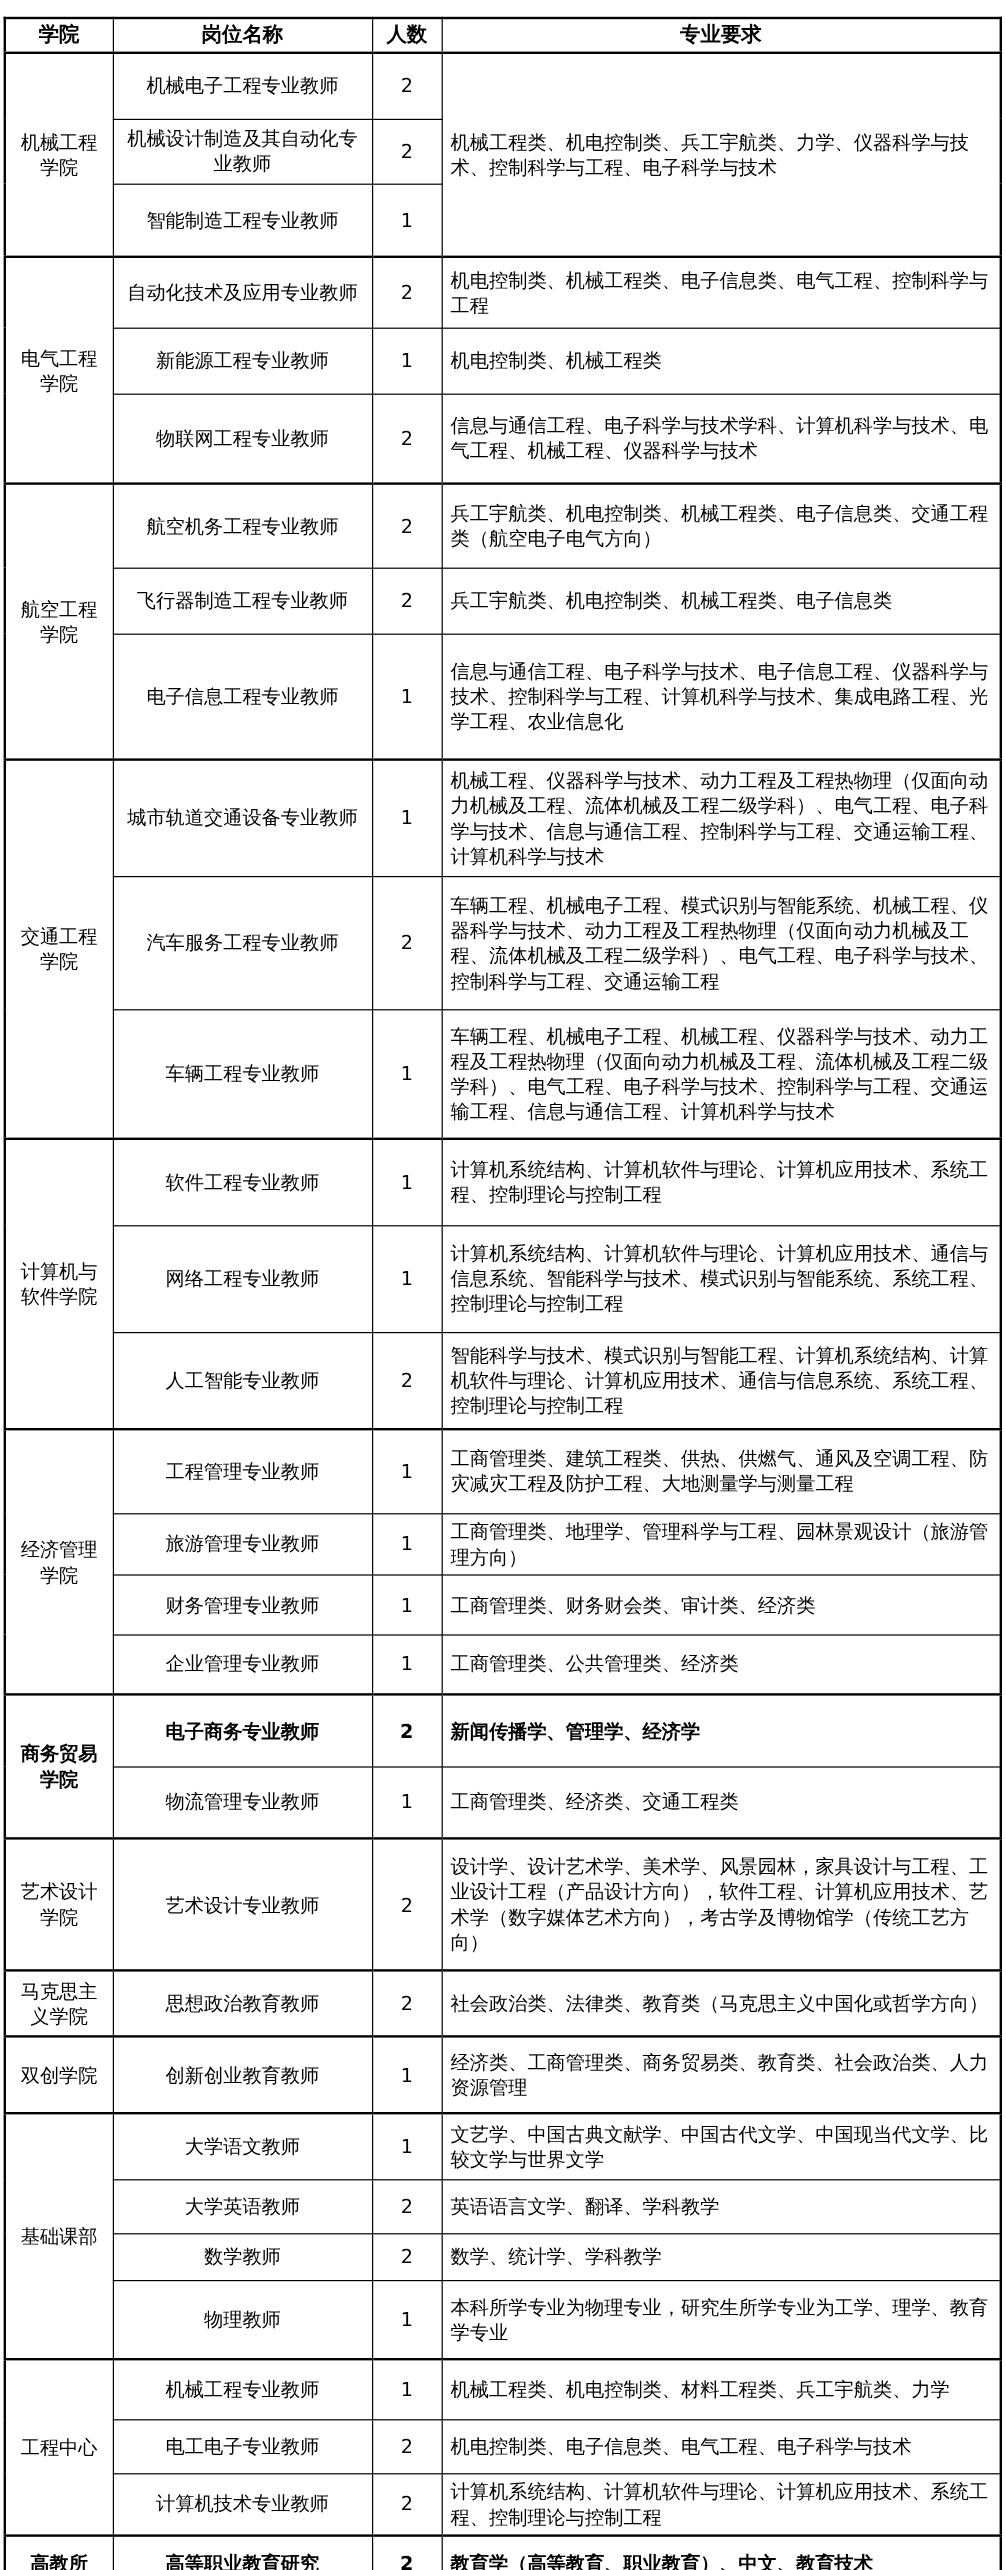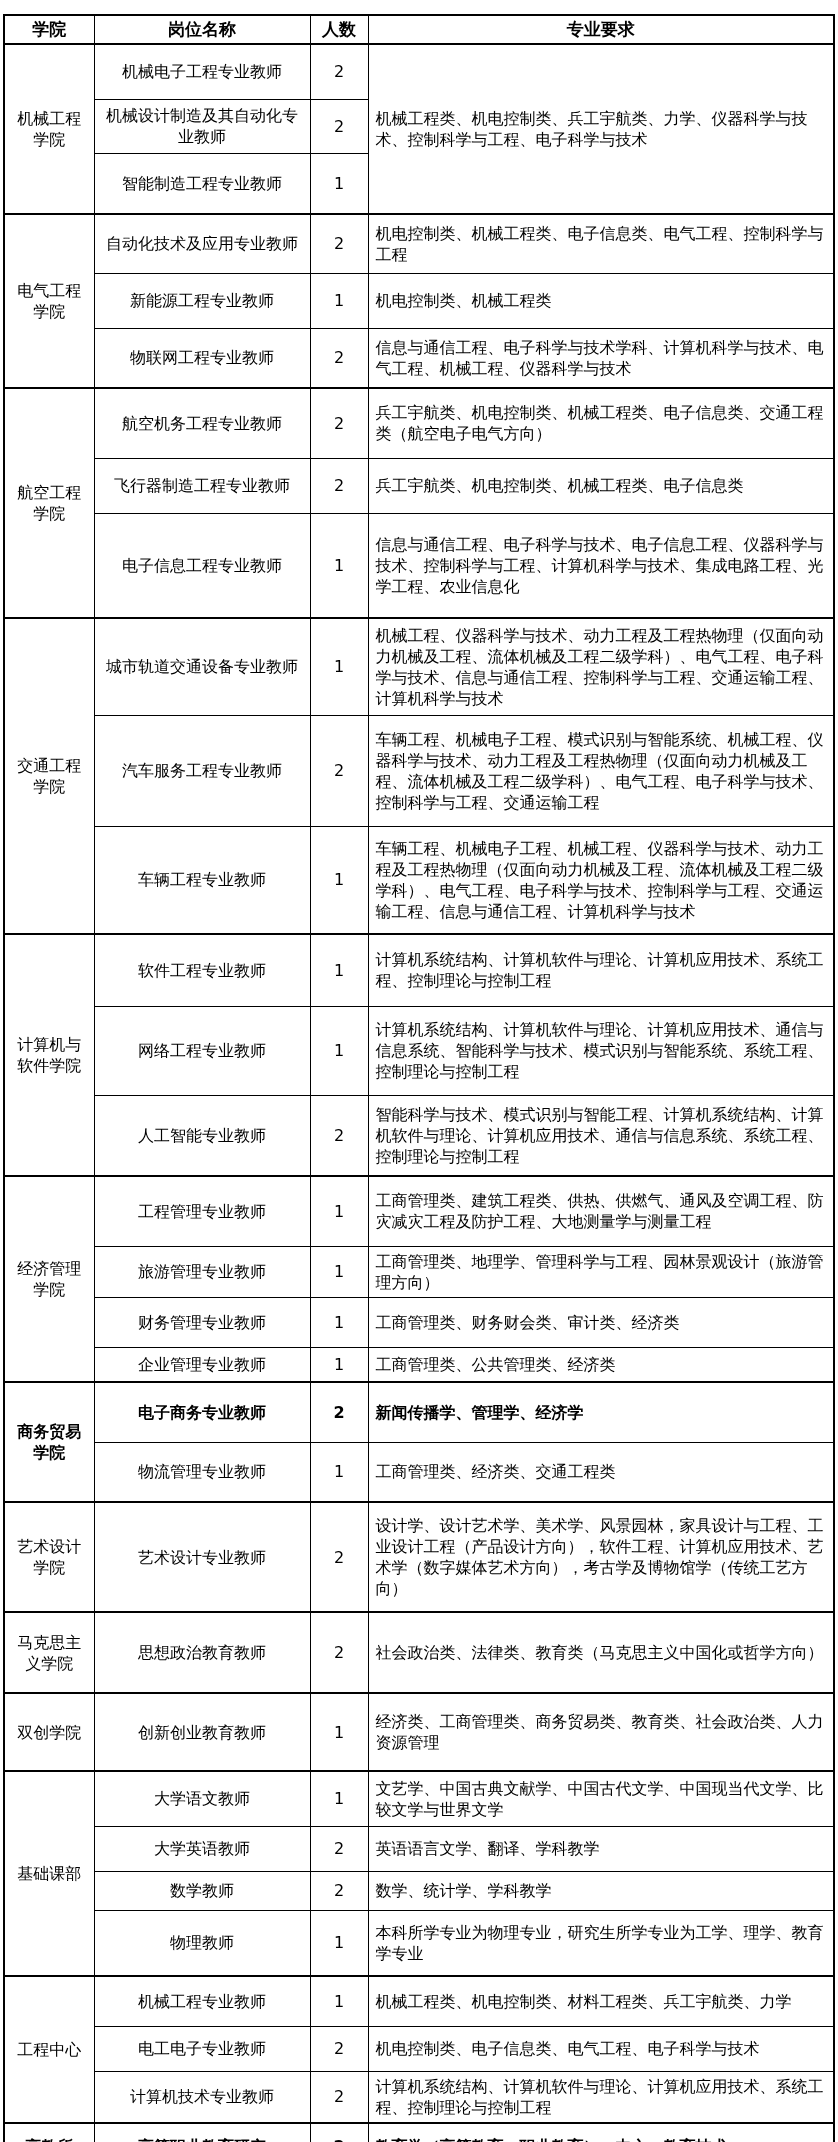--- a/index.html
+++ b/index.html
@@ -64,21 +64,21 @@
           <td class="college" rowspan="3">电气工程学院</td>
           <td>自动化技术及应用专业教师</td>
           <td>2</td>
           <td class="req">机电控制类、机械工程类、电子信息类、电气工程、控制科学与工程</td>
         </tr>
         <tr style="height: 55px;">
           <td>新能源工程专业教师</td>
           <td>1</td>
           <td class="req">机电控制类、机械工程类</td>
         </tr>
-        <tr style="height: 60px;">
+        <tr style="height: 75px;">
           <td>物联网工程专业教师</td>
           <td>2</td>
           <td class="req">信息与通信工程、电子科学与技术学科、计算机科学与技术、电气工程、机械工程、仪器科学与技术</td>
         </tr>
         <tr class="section-start" style="height: 70px;">
           <td class="college" rowspan="3">航空工程学院</td>
           <td>航空机务工程专业教师</td>
           <td>2</td>
           <td class="req">兵工宇航类、机电控制类、机械工程类、电子信息类、交通工程类（航空电子电气方向）</td>
         </tr>
@@ -133,21 +133,21 @@
         <tr style="height: 51px;">
           <td>旅游管理专业教师</td>
           <td>1</td>
           <td class="req">工商管理类、地理学、管理科学与工程、园林景观设计（旅游管理方向）</td>
         </tr>
         <tr style="height: 50px;">
           <td>财务管理专业教师</td>
           <td>1</td>
           <td class="req">工商管理类、财务财会类、审计类、经济类</td>
         </tr>
-        <tr style="height: 35px;">
+        <tr style="height: 50px;">
           <td>企业管理专业教师</td>
           <td>1</td>
           <td class="req">工商管理类、公共管理类、经济类</td>
         </tr>
         <tr class="section-start" style="height: 60px; font-weight: bold;">
           <td class="college" rowspan="2">商务贸易学院</td>
           <td>电子商务专业教师</td>
           <td>2</td>
           <td class="req">新闻传播学、管理学、经济学</td>
         </tr>
@@ -155,27 +155,27 @@
           <td>物流管理专业教师</td>
           <td>1</td>
           <td class="req">工商管理类、经济类、交通工程类</td>
         </tr>
         <tr class="section-start" style="height: 110px;">
           <td class="college" rowspan="1">艺术设计学院</td>
           <td>艺术设计专业教师</td>
           <td>2</td>
           <td class="req">设计学、设计艺术学、美术学、风景园林，家具设计与工程、工业设计工程（产品设计方向），软件工程、计算机应用技术、艺术学（数字媒体艺术方向），考古学及博物馆学（传统工艺方向）</td>
         </tr>
-        <tr class="section-start" style="height: 81px;">
+        <tr class="section-start" style="height: 55px;">
           <td class="college" rowspan="1">马克思主义学院</td>
           <td>思想政治教育教师</td>
           <td>2</td>
           <td class="req">社会政治类、法律类、教育类（马克思主义中国化或哲学方向）</td>
         </tr>
-        <tr class="section-start" style="height: 78px; margin-top: 11px;">
+        <tr class="section-start" style="height: 64px; margin-top: 11px;">
           <td class="college" rowspan="1">双创学院</td>
           <td>创新创业教育教师</td>
           <td>1</td>
           <td class="req">经济类、工商管理类、商务贸易类、教育类、社会政治类、人力资源管理</td>
         </tr>
         <tr class="section-start" style="height: 55px;">
           <td class="college" rowspan="4">基础课部</td>
           <td>大学语文教师</td>
           <td>1</td>
           <td class="req">文艺学、中国古典文献学、中国古代文学、中国现当代文学、比较文学与世界文学</td>

